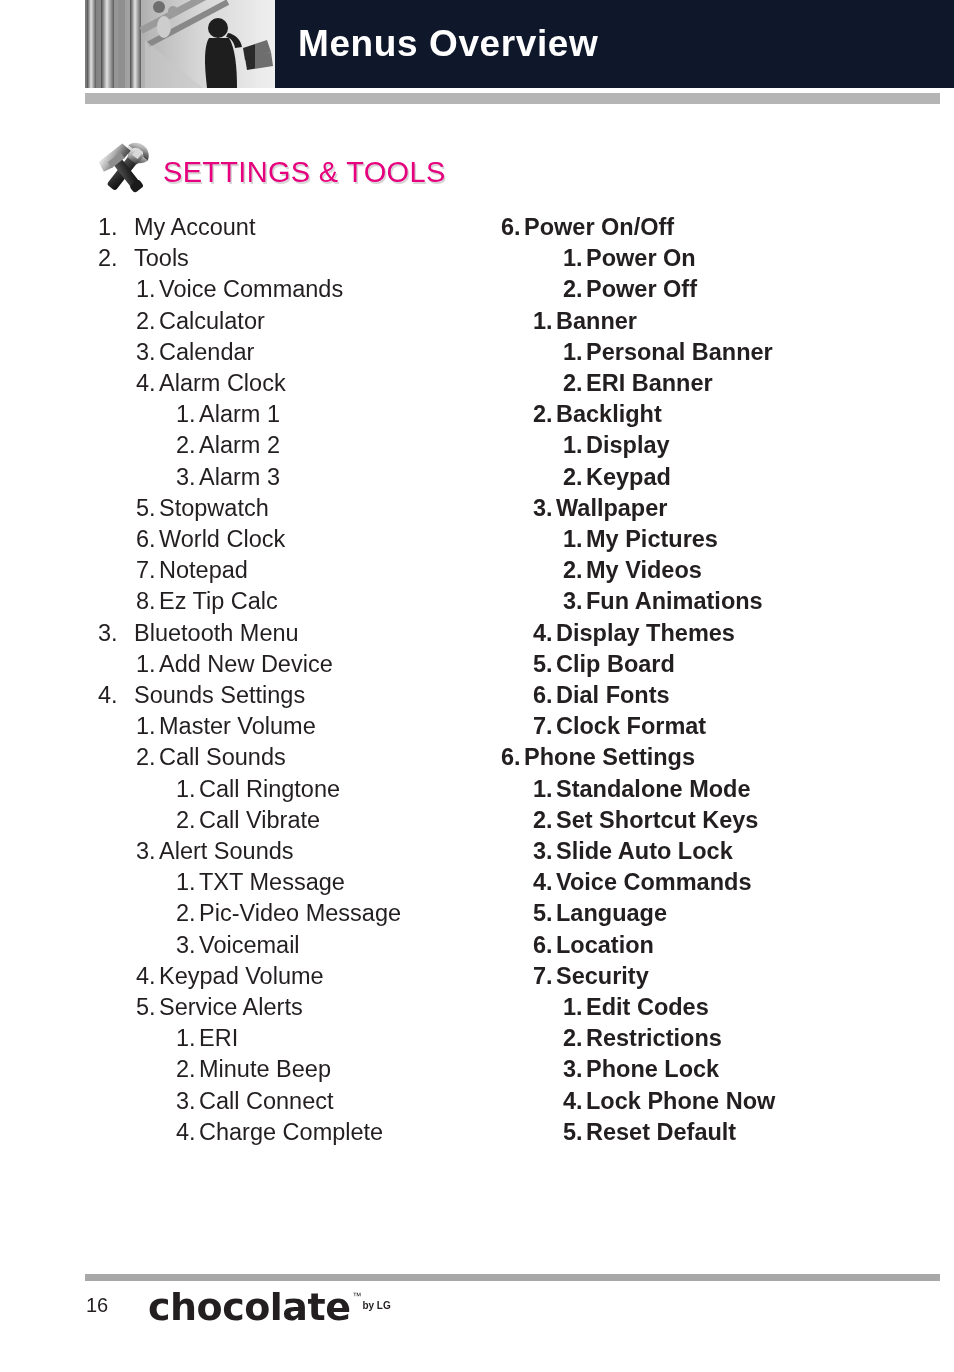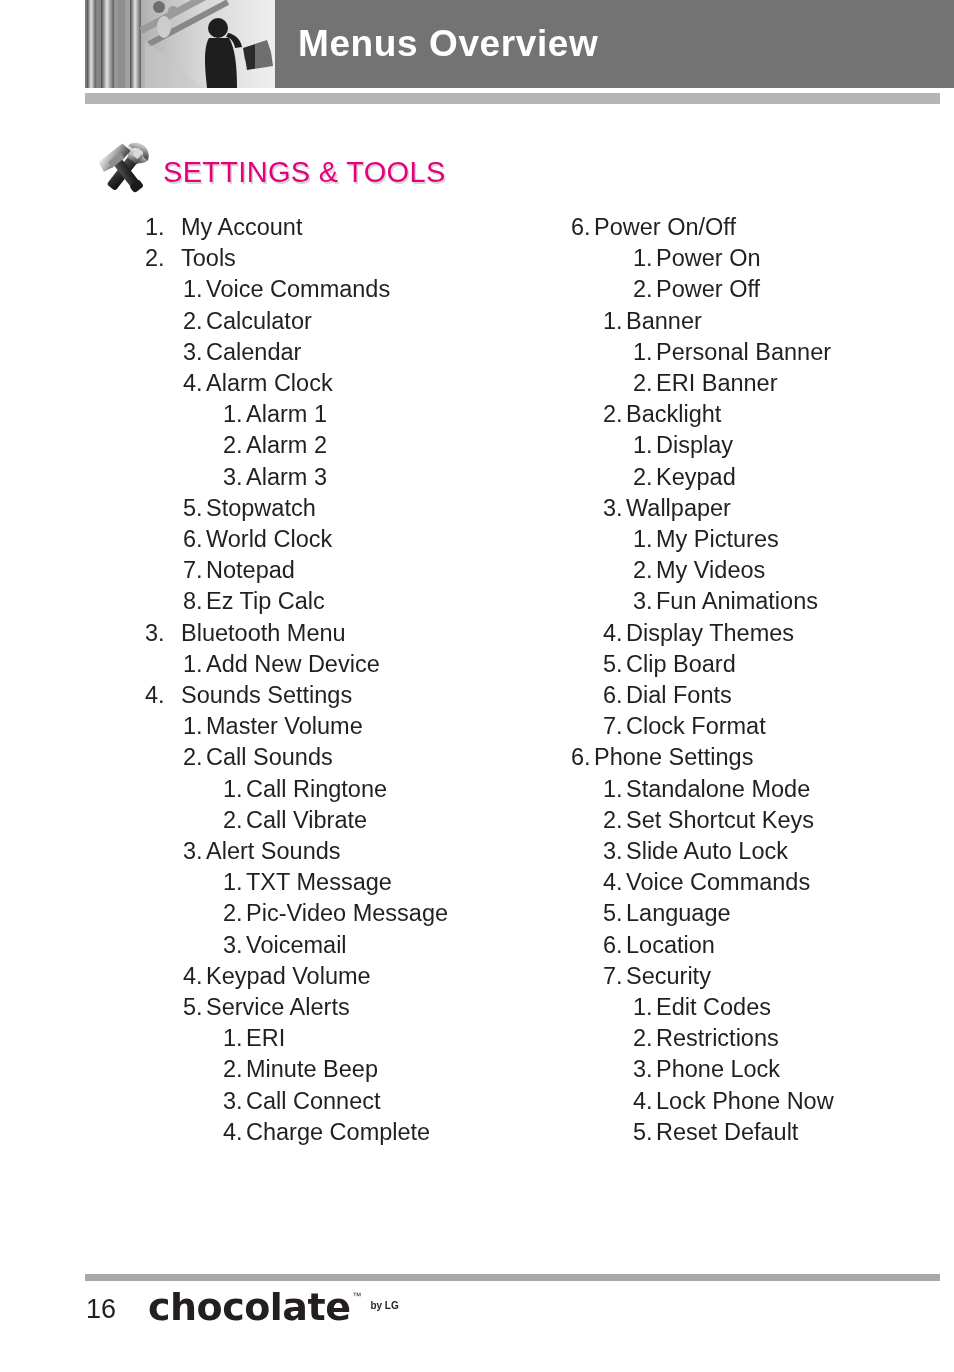--- a/index.html
+++ b/index.html
@@ -16,21 +16,21 @@
     overflow: hidden;
   }
 
   
   .header {
     position: absolute;
     left: 85px;
     top: 0;
     width: 869px;
     height: 88px;
-    background: #737373;
+    background: #0f172a;
   }
   .header-photo {
     position: absolute;
     left: 0;
     top: 0;
     width: 190px;
     height: 88px;
     overflow: hidden;
     background: #8d8d8d;
   }
@@ -82,24 +82,23 @@
     text-shadow: 1.5px 1.5px 0 rgba(180,180,180,0.55);
   }
 
   
   .col {
     position: absolute;
     top: 212px;
     font-size: 23.5px;
     line-height: 31.2px;
     color: #231f20;
-    margin-left: 47px;
   }
   .col-left  { left: 98px;  width: 420px; }
-  .col-right { left: 524px; width: 420px; }
+  .col-right { left: 501px; width: 420px; font-weight: bold; }
 
   .row {
     white-space: nowrap;
     display: block;
   }
   .num { display: inline-block; }
   
   .lvl1 { padding-left: 0px;  }
   .lvl1 .num { width: 36px; }
   .lvl2 { padding-left: 38px; }
@@ -119,21 +118,21 @@
     left: 85px;
     top: 1274px;
     width: 855px;
     height: 7px;
     background: #a8a8a8;
   }
   .page-num {
     position: absolute;
     left: 86px;
     top: 1294px;
-    font-size: 27px;
+    font-size: 20px;
     color: #231f20;
   }
   .brand {
     position: absolute;
     left: 148px;
     top: 1286px;
     height: 42px;
     display: flex;
     align-items: center;
   }
@@ -150,21 +149,21 @@
     color: #231f20;
     line-height: 1;
     margin-left: 2px;
     margin-bottom: 22px;
   }
   .brand-by {
     font-size: 10px;
     font-weight: bold;
     color: #231f20;
     line-height: 1;
-    margin-left: 9px;
+    margin-left: 1px;
     margin-bottom: 3px;
   }
 </style>
 </head>
 <body>
 
 <div class="header">
   <div class="header-photo">
     <svg width="190" height="88" viewBox="0 0 190 88">
       <defs>

